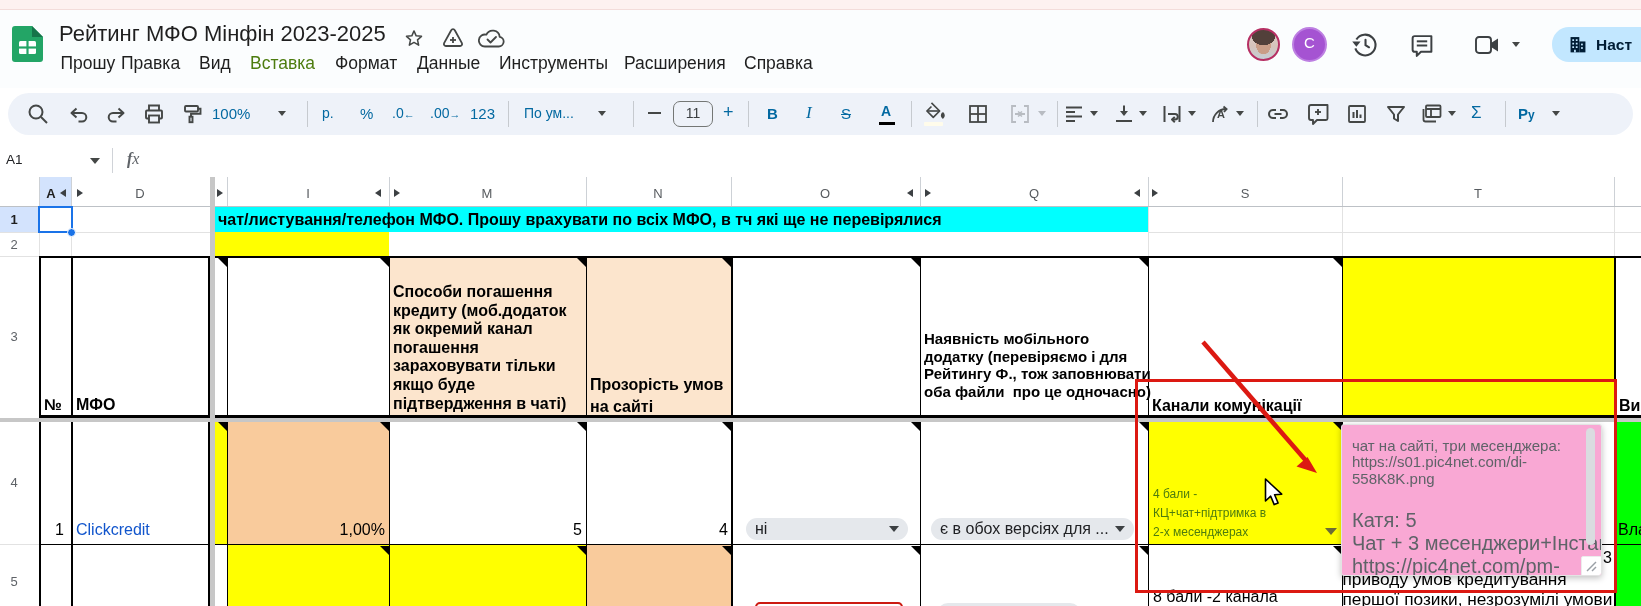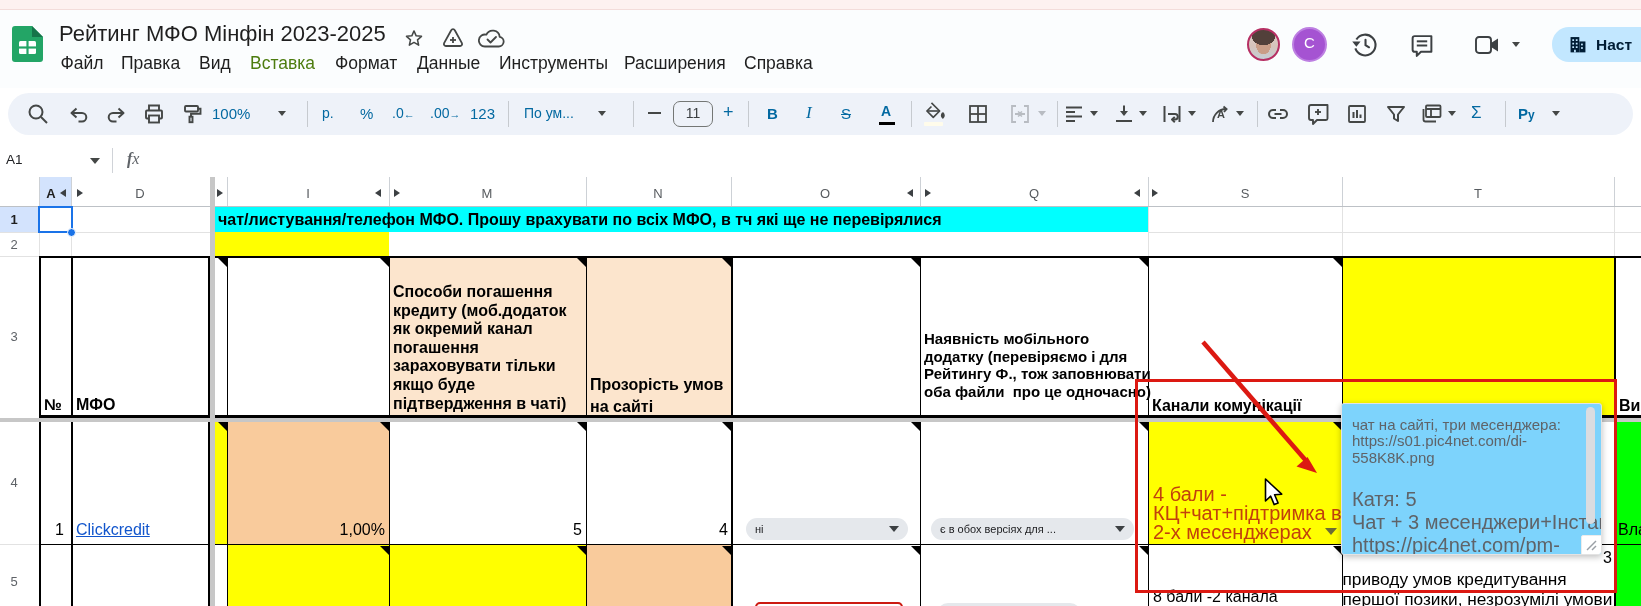--- a/index.html
+++ b/index.html
@@ -8,21 +8,21 @@
 .c{position:absolute;box-sizing:border-box}
 .tri{position:absolute;width:0;height:0;border-top:9px solid #000;border-left:9px solid transparent}
 .sep{position:absolute;width:1px;height:26px;top:101px;background:#c6cacf}
 .tb{position:absolute;top:105px;font-size:15px;color:#0369a1}
 .dn{position:absolute;width:0;height:0;border-top:5px solid #444746;border-left:4px solid transparent;border-right:4px solid transparent}
 .hl{position:absolute;font-size:13px;color:#575b5f;text-align:center;top:186px}
 .arl{position:absolute;width:0;height:0;border-right:6px solid #3c4043;border-top:4px solid transparent;border-bottom:4px solid transparent;top:189px}
 .arr{position:absolute;width:0;height:0;border-left:6px solid #3c4043;border-top:4px solid transparent;border-bottom:4px solid transparent;top:189px}
 .hb{font-weight:bold;font-size:16px;line-height:18.4px;color:#000}
 .pill{position:absolute;box-sizing:border-box;height:22px;border-radius:11px;background:#e5e8ec}
-.pilltx{position:absolute;left:9px;top:0;height:22px;line-height:22px;font-size:11px;color:#202124;white-space:nowrap}
+.pilltx{position:absolute;left:9px;top:0;height:22px;line-height:22px;font-size:16px;color:#202124;white-space:nowrap}
 .pilldn{position:absolute;right:9px;top:8px;width:0;height:0;border-top:6px solid #3c4043;border-left:5px solid transparent;border-right:5px solid transparent}
 svg{position:absolute}
 </style>
 </head>
 <body>
 <div id="page">
 
 <div class="a" style="left:0;top:0;width:1641px;height:9px;background:#fdf1f0;border-bottom:1px solid #f3dcda"></div>
 <div class="a" style="left:0;top:10px;width:1641px;height:78px;background:#fbfdfe"></div>
 
@@ -45,21 +45,21 @@
 <path d="M10.2 2.2 a2 2 0 0 1 3.6 0 L20.9 15.1 a2 2 0 0 1 -1.8 2.9 H4.9 a2 2 0 0 1 -1.8 -2.9 Z"></path>
 <line x1="12" y1="9" x2="12" y2="15"></line>
       <line x1="9" y1="12" x2="15" y2="12"></line>
 </svg>
 
 <svg style="left:478px;top:29px" width="27" height="20" viewBox="0 0 27 20" fill="none" stroke="#444746" stroke-width="1.8">
 <path d="M7 17.5 a6 6 0 1 1 1.4 -11.8 a7 7 0 0 1 13.3 2.1 a4.9 4.9 0 0 1 -1.2 9.7 Z" stroke-linejoin="round"></path>
 <path d="M9.5 10.5 l3 3 l5.5 -5.5" stroke-linecap="round" stroke-linejoin="round"></path>
 </svg>
 
-<div class="a" style="top:53px;left:60.5px;font-size:17.5px;color:#1f1f1f">Файл</div>
+<div class="a" style="top:53px;left:60.5px;font-size:17.5px;color:#1f1f1f">Прошу</div>
 <div class="a" style="top:53px;left:121px;font-size:17.5px;color:#1f1f1f">Правка</div>
 <div class="a" style="top:53px;left:199px;font-size:17.5px;color:#1f1f1f">Вид</div>
 <div class="a" style="top:53px;left:250px;font-size:17.5px;color:#4d7c0f">Вставка</div>
 <div class="a" style="top:53px;left:335px;font-size:17.5px;color:#1f1f1f">Формат</div>
 <div class="a" style="top:53px;left:417px;font-size:17.5px;color:#1f1f1f">Данные</div>
 <div class="a" style="top:53px;left:499px;font-size:17.5px;color:#1f1f1f">Инструменты</div>
 <div class="a" style="top:53px;left:624px;font-size:17.5px;color:#1f1f1f">Расширения</div>
 <div class="a" style="top:53px;left:744px;font-size:17.5px;color:#1f1f1f">Справка</div>
 
 <div class="a" style="left:1247px;top:28px;width:29px;height:29px;border-radius:50%;border:2.5px solid #b62f63;background:radial-gradient(ellipse 40% 28% at 50% 24%,#52403a 0 99%,transparent 100%),radial-gradient(ellipse 26% 34% at 50% 50%,#c99d87 0 99%,transparent 100%),linear-gradient(180deg,#dccfc9 0%,#d6c3bb 55%,#c5ced5 100%)"></div>
@@ -308,33 +308,33 @@
 <div class="hb a" style="left:393px;top:282.9px;line-height:18.63px">Способи погашення<br>кредиту (моб.додаток<br>як окремий канал<br>погашення<br>зараховувати тільки<br>якщо буде<br>підтвердження в чаті)</div>
 <div class="hb a" style="left:924px;top:330.3px;font-size:15px;line-height:17.6px">Наявність мобільного<br>додатку (перевіряємо і для<br>Рейтингу Ф., тож заповнювати<br>оба файли&nbsp; про це одночасно)</div>
 <div class="hb a" style="left:1152px;top:397px">Канали комунікації</div>
 <div class="hb a" style="left:1619px;top:397px">Вип</div>
 
 <div class="c" style="left:214px;top:422px;width:13px;height:122px;background:#ffff00"></div>
 <div class="c" style="left:227px;top:422px;width:162px;height:122px;background:#f9cb9c"></div>
 <div class="c" style="left:1148px;top:422px;width:194px;height:122px;background:#ffff00"></div>
 <div class="c" style="left:1615px;top:422px;width:26px;height:122px;background:#00ff00"></div>
 <div class="a" style="left:40px;top:521px;width:24px;text-align:right;font-size:16px;color:#000">1</div>
-<div class="a" style="left:76px;top:521px;font-size:16px;color:#1155cc;text-decoration:underline">Clickcredit</div>
+<div class="a" style="left:76px;top:521px;font-size:16px;color:#1155cc;">Clickcredit</div>
 <div class="a" style="left:339.6px;top:521px;font-size:16px;color:#000">1,00%</div>
 <div class="a" style="left:573px;top:521px;font-size:16px;color:#000">5</div>
 <div class="a" style="left:719px;top:521px;font-size:16px;color:#000">4</div>
 <div class="pill" style="left:746px;top:518px;width:162px">
       <span class="pilltx">ні</span>
       <span class="pilldn"></span>
     </div>
 <div class="pill" style="left:931px;top:518px;width:203px">
       <span class="pilltx">є в обох версіях для ...</span>
       <span class="pilldn"></span>
     </div>
-<div class="a" style="left:1153px;top:485px;font-size:20px;line-height:18.9px;color:#c2410c">4 бали -<br>КЦ+чат+підтримка в<br>2-х месенджерах</div>
+<div class="a" style="left:1153px;top:485px;font-size:12px;line-height:18.9px;color:#4d7c0f">4 бали -<br>КЦ+чат+підтримка в<br>2-х месенджерах</div>
 <div class="a" style="left:1325px;top:527.5px;width:0;height:0;border-top:7px solid #6c6d35;border-left:6px solid transparent;border-right:6px solid transparent"></div>
 <div class="a" style="left:1618px;top:521px;font-size:16px;color:#000">Вла</div>
 
 <div class="c" style="left:227px;top:545px;width:162px;height:61px;background:#ffff00"></div>
 <div class="c" style="left:389px;top:545px;width:197px;height:61px;background:#ffff00"></div>
 <div class="c" style="left:586px;top:545px;width:146px;height:61px;background:#f9cb9c"></div>
 <div class="c" style="left:1615px;top:545px;width:26px;height:61px;background:#00ff00"></div>
 <div class="c" style="left:755px;top:602px;width:148px;height:10px;border:2px solid #cc1a11;border-radius:8px"></div>
 <div class="pill" style="left:937px;top:603px;width:144px"></div>
 <div class="a" style="left:1153px;top:588.3px;font-size:16px;color:#000">8 бали -2 канала</div>
@@ -373,21 +373,21 @@
 <div class="tri" style="left:379.5px;top:545.5px"></div>
 <div class="tri" style="left:576.5px;top:545.5px"></div>
 <div class="tri" style="left:722px;top:545.5px"></div>
 <div class="tri" style="left:910.5px;top:545.5px"></div>
 <div class="tri" style="left:1138.5px;top:545.5px"></div>
 <div class="tri" style="left:1332.5px;top:545.5px"></div>
 
 <div class="a" style="left:209.5px;top:177px;width:5px;height:429px;background:#c7c7c7"></div>
 <div class="a" style="left:0;top:417.5px;width:1641px;height:4.5px;background:#c7c7c7"></div>
 
-<div class="c" style="left:1341px;top:403px;width:261px;height:152px;background:#7dd3fc;border:1px solid #e3e3e3;border-radius:3px;box-shadow:0 2px 6px rgba(0,0,0,.25);overflow:hidden">
+<div class="c" style="left:1341px;top:424px;width:261px;height:152px;background:#f9a8d4;border:1px solid #e3e3e3;border-radius:3px;box-shadow:0 2px 6px rgba(0,0,0,.25);overflow:hidden">
 <div class="a" style="left:10px;top:12.7px;font-size:15px;line-height:16.8px;color:#5f6368;white-space:nowrap">чат на сайті, три месенджера:<br>https://s01.pic4net.com/di-<br>558K8K.png</div>
 <div class="a" style="left:10px;top:84.4px;font-size:20px;line-height:23px;color:#5f6368;white-space:nowrap">Катя: 5<br>Чат + 3 месенджери+Інстаграм<br>https://pic4net.com/pm-<br>QGT2ML.html</div>
 <div class="a" style="left:244px;top:3px;width:9px;height:117px;background:#dadce0;border-radius:5px"></div>
 <div class="a" style="left:239px;top:131px;width:21px;height:20px;background:#fff;border:1px solid #ececec;border-radius:2px"></div>
 <svg style="left:241px;top:133px" width="16" height="15" viewBox="0 0 16 15" stroke="#9aa0a6" stroke-width="1.5">
 <line x1="4" y1="13" x2="13" y2="4"></line>
         <line x1="9" y1="13" x2="13" y2="9"></line>
 </svg>
 </div>
 

